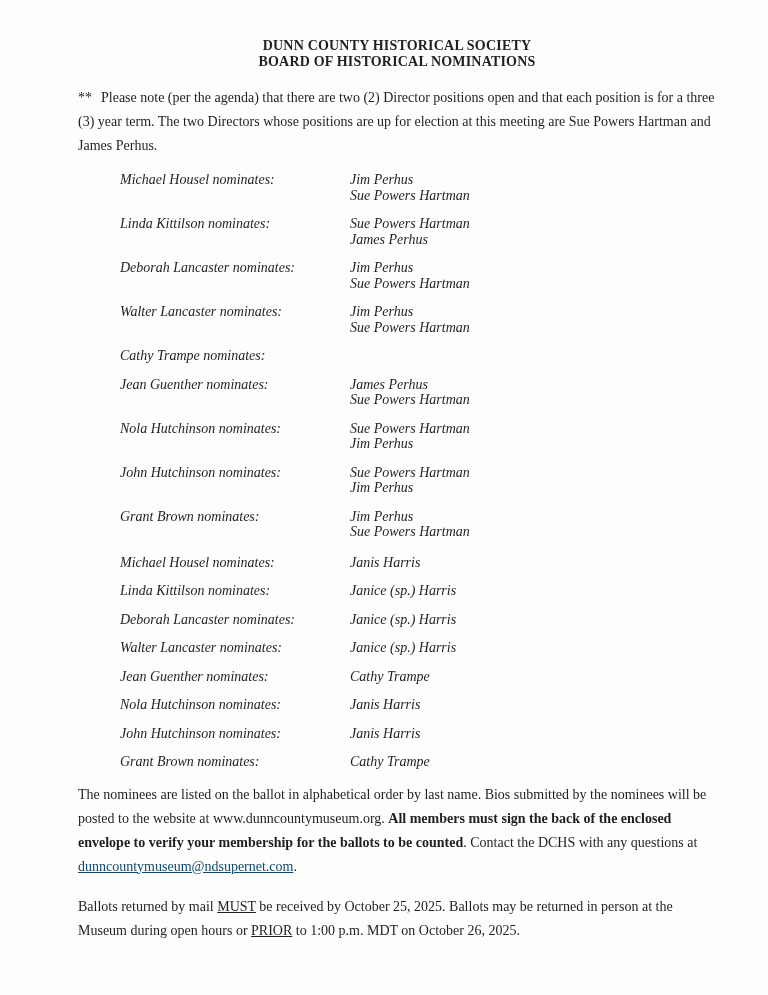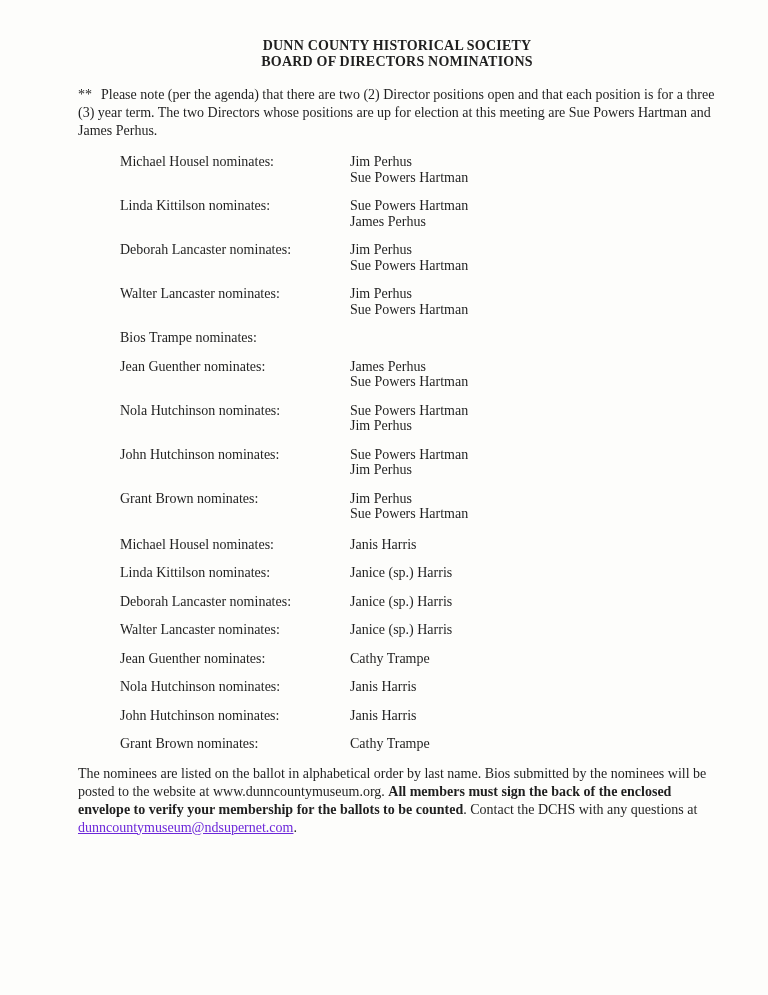--- a/index.html
+++ b/index.html
@@ -21,53 +21,54 @@
   .doc-header {
     text-align: center;
     font-weight: bold;
     font-size: 14px;
     line-height: 15.5px;
     letter-spacing: 0.2px;
     margin-bottom: 17px;
   }
   p.note, p.info {
     margin: 0 0 12px 0;
-    line-height: 18px;
+    line-height: 24px;
   }
   .marker { margin-right: 9px; }
   .nom-list {
     margin: 0 0 0 42px;
     padding: 2px 0 0 0;
+    font-style: italic;
   }
   .nom-row {
     display: flex;
     margin-bottom: 13px;
     line-height: 15.5px;
   }
   .nominator { width: 230px; flex-shrink: 0; }
   .nominees { flex: 1; }
   .nom-list-2 { margin-bottom: 10px; }
   p.info { margin-top: 8px; margin-bottom: 14px; }
   p.info.last { margin-top: 16px; }
   strong { font-weight: bold; }
   .u { text-decoration: underline; }
   a.email {
-    color: #6d28d9;
+    color: #0c4a6e;
     text-decoration: underline;
     cursor: pointer;
   }
 </style>
 </head>
 <body>
 
 <div class="doc">
 
   <div class="doc-header">
     <div>DUNN COUNTY HISTORICAL SOCIETY</div>
-    <div>BOARD OF DIRECTORS NOMINATIONS</div>
+    <div>BOARD OF HISTORICAL NOMINATIONS</div>
   </div>
 
   <p class="note"><span class="marker">**</span><span>Please note (per the agenda) that there are two (2) Director positions open and that each position is for a three (3) year term.  The two Directors whose positions are up for election at this meeting are Sue Powers Hartman and James Perhus.</span></p>
 
   <div class="nom-list">
     <div class="nom-row">
       <div class="nominator">Michael Housel nominates:</div>
       <div class="nominees">
         <div>Jim Perhus</div>
         <div>Sue Powers Hartman</div>
@@ -88,21 +89,21 @@
       </div>
     </div>
     <div class="nom-row">
       <div class="nominator">Walter Lancaster nominates:</div>
       <div class="nominees">
         <div>Jim Perhus</div>
         <div>Sue Powers Hartman</div>
       </div>
     </div>
     <div class="nom-row">
-      <div class="nominator">Bios Trampe nominates:</div>
+      <div class="nominator">Cathy Trampe nominates:</div>
     </div>
     <div class="nom-row">
       <div class="nominator">Jean Guenther nominates:</div>
       <div class="nominees">
         <div>James Perhus</div>
         <div>Sue Powers Hartman</div>
       </div>
     </div>
     <div class="nom-row">
       <div class="nominator">Nola Hutchinson nominates:</div>
@@ -174,14 +175,15 @@
     <div class="nom-row">
       <div class="nominator">Grant Brown nominates:</div>
       <div class="nominees">
         <div>Cathy Trampe</div>
       </div>
     </div>
   </div>
 
   <p class="info"><span>The nominees are listed on the ballot in alphabetical order by last name. Bios submitted by the nominees will be posted to the website at www.dunncountymuseum.org. </span><strong>All members must sign the back of the enclosed envelope to verify your membership for the ballots to be counted</strong><span>. Contact the DCHS with any questions at </span><a class="email">dunncountymuseum@ndsupernet.com</a><span>.</span></p>
 
+  <p class="info last"><span>Ballots returned by mail </span><span class="u">MUST</span><span> be received by October 25, 2025. Ballots may be returned in person at the Museum during open hours or </span><span class="u">PRIOR</span><span> to 1:00 p.m. MDT on October 26, 2025.</span></p>
 
 </div>
 
 </body></html>

